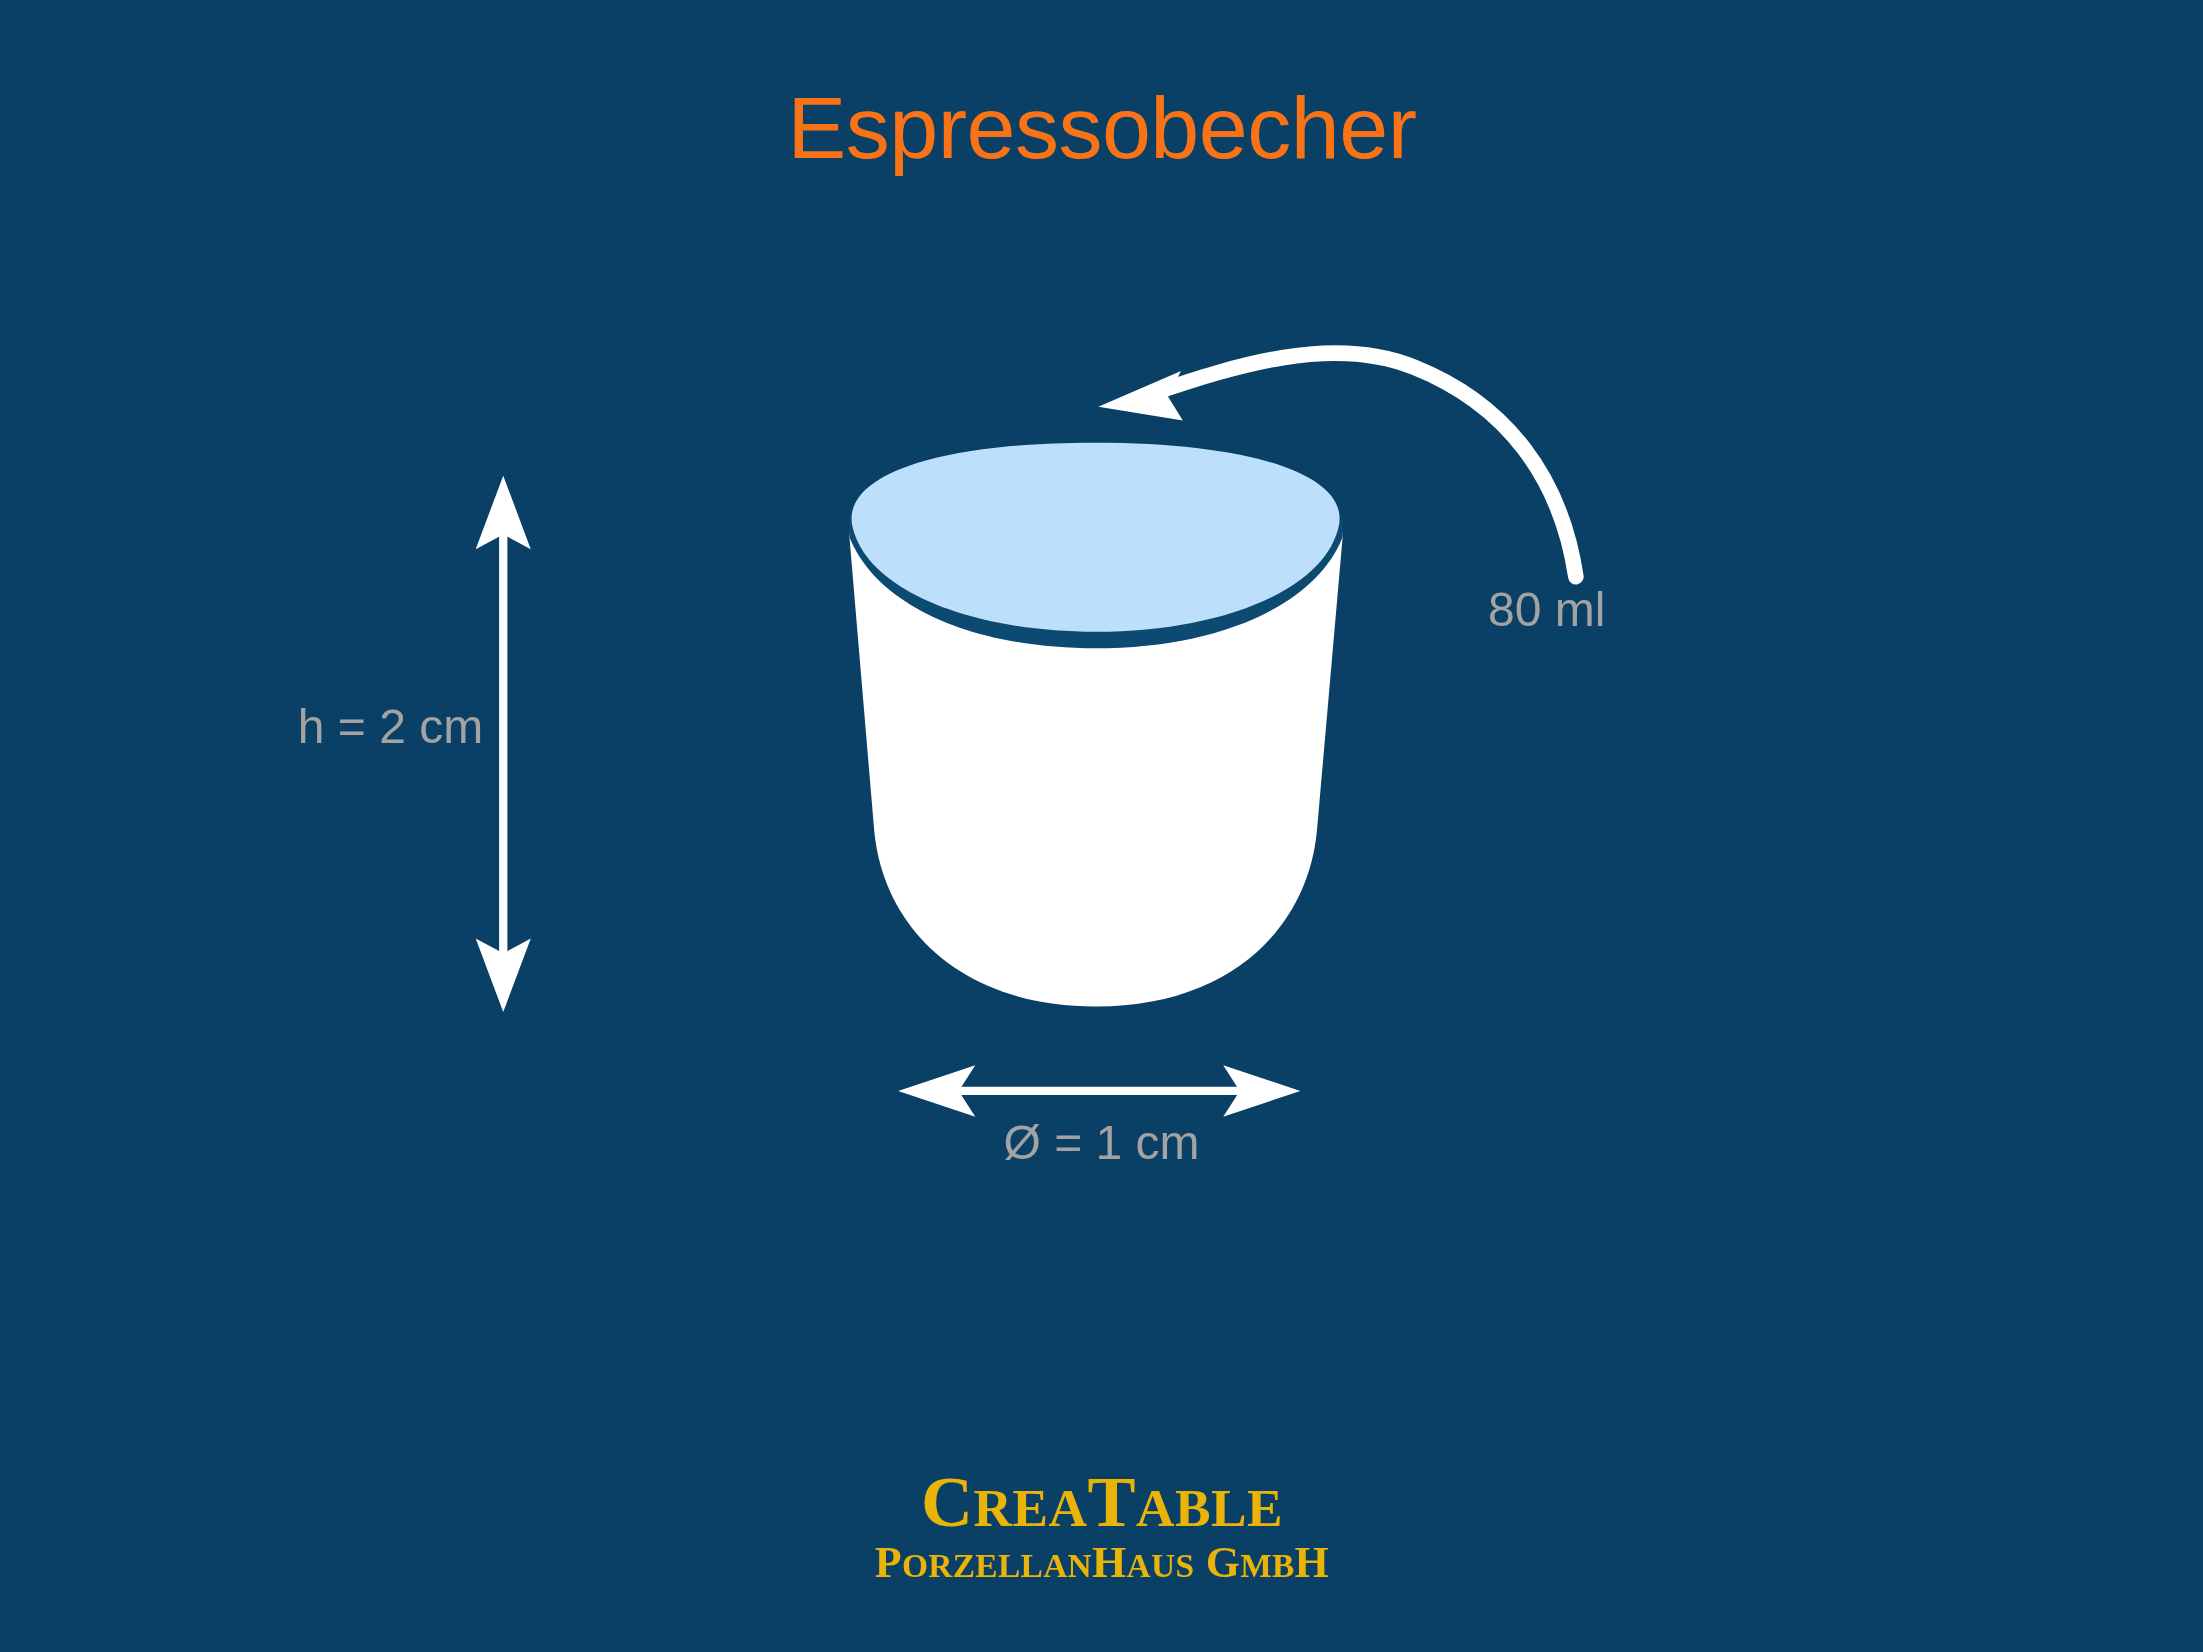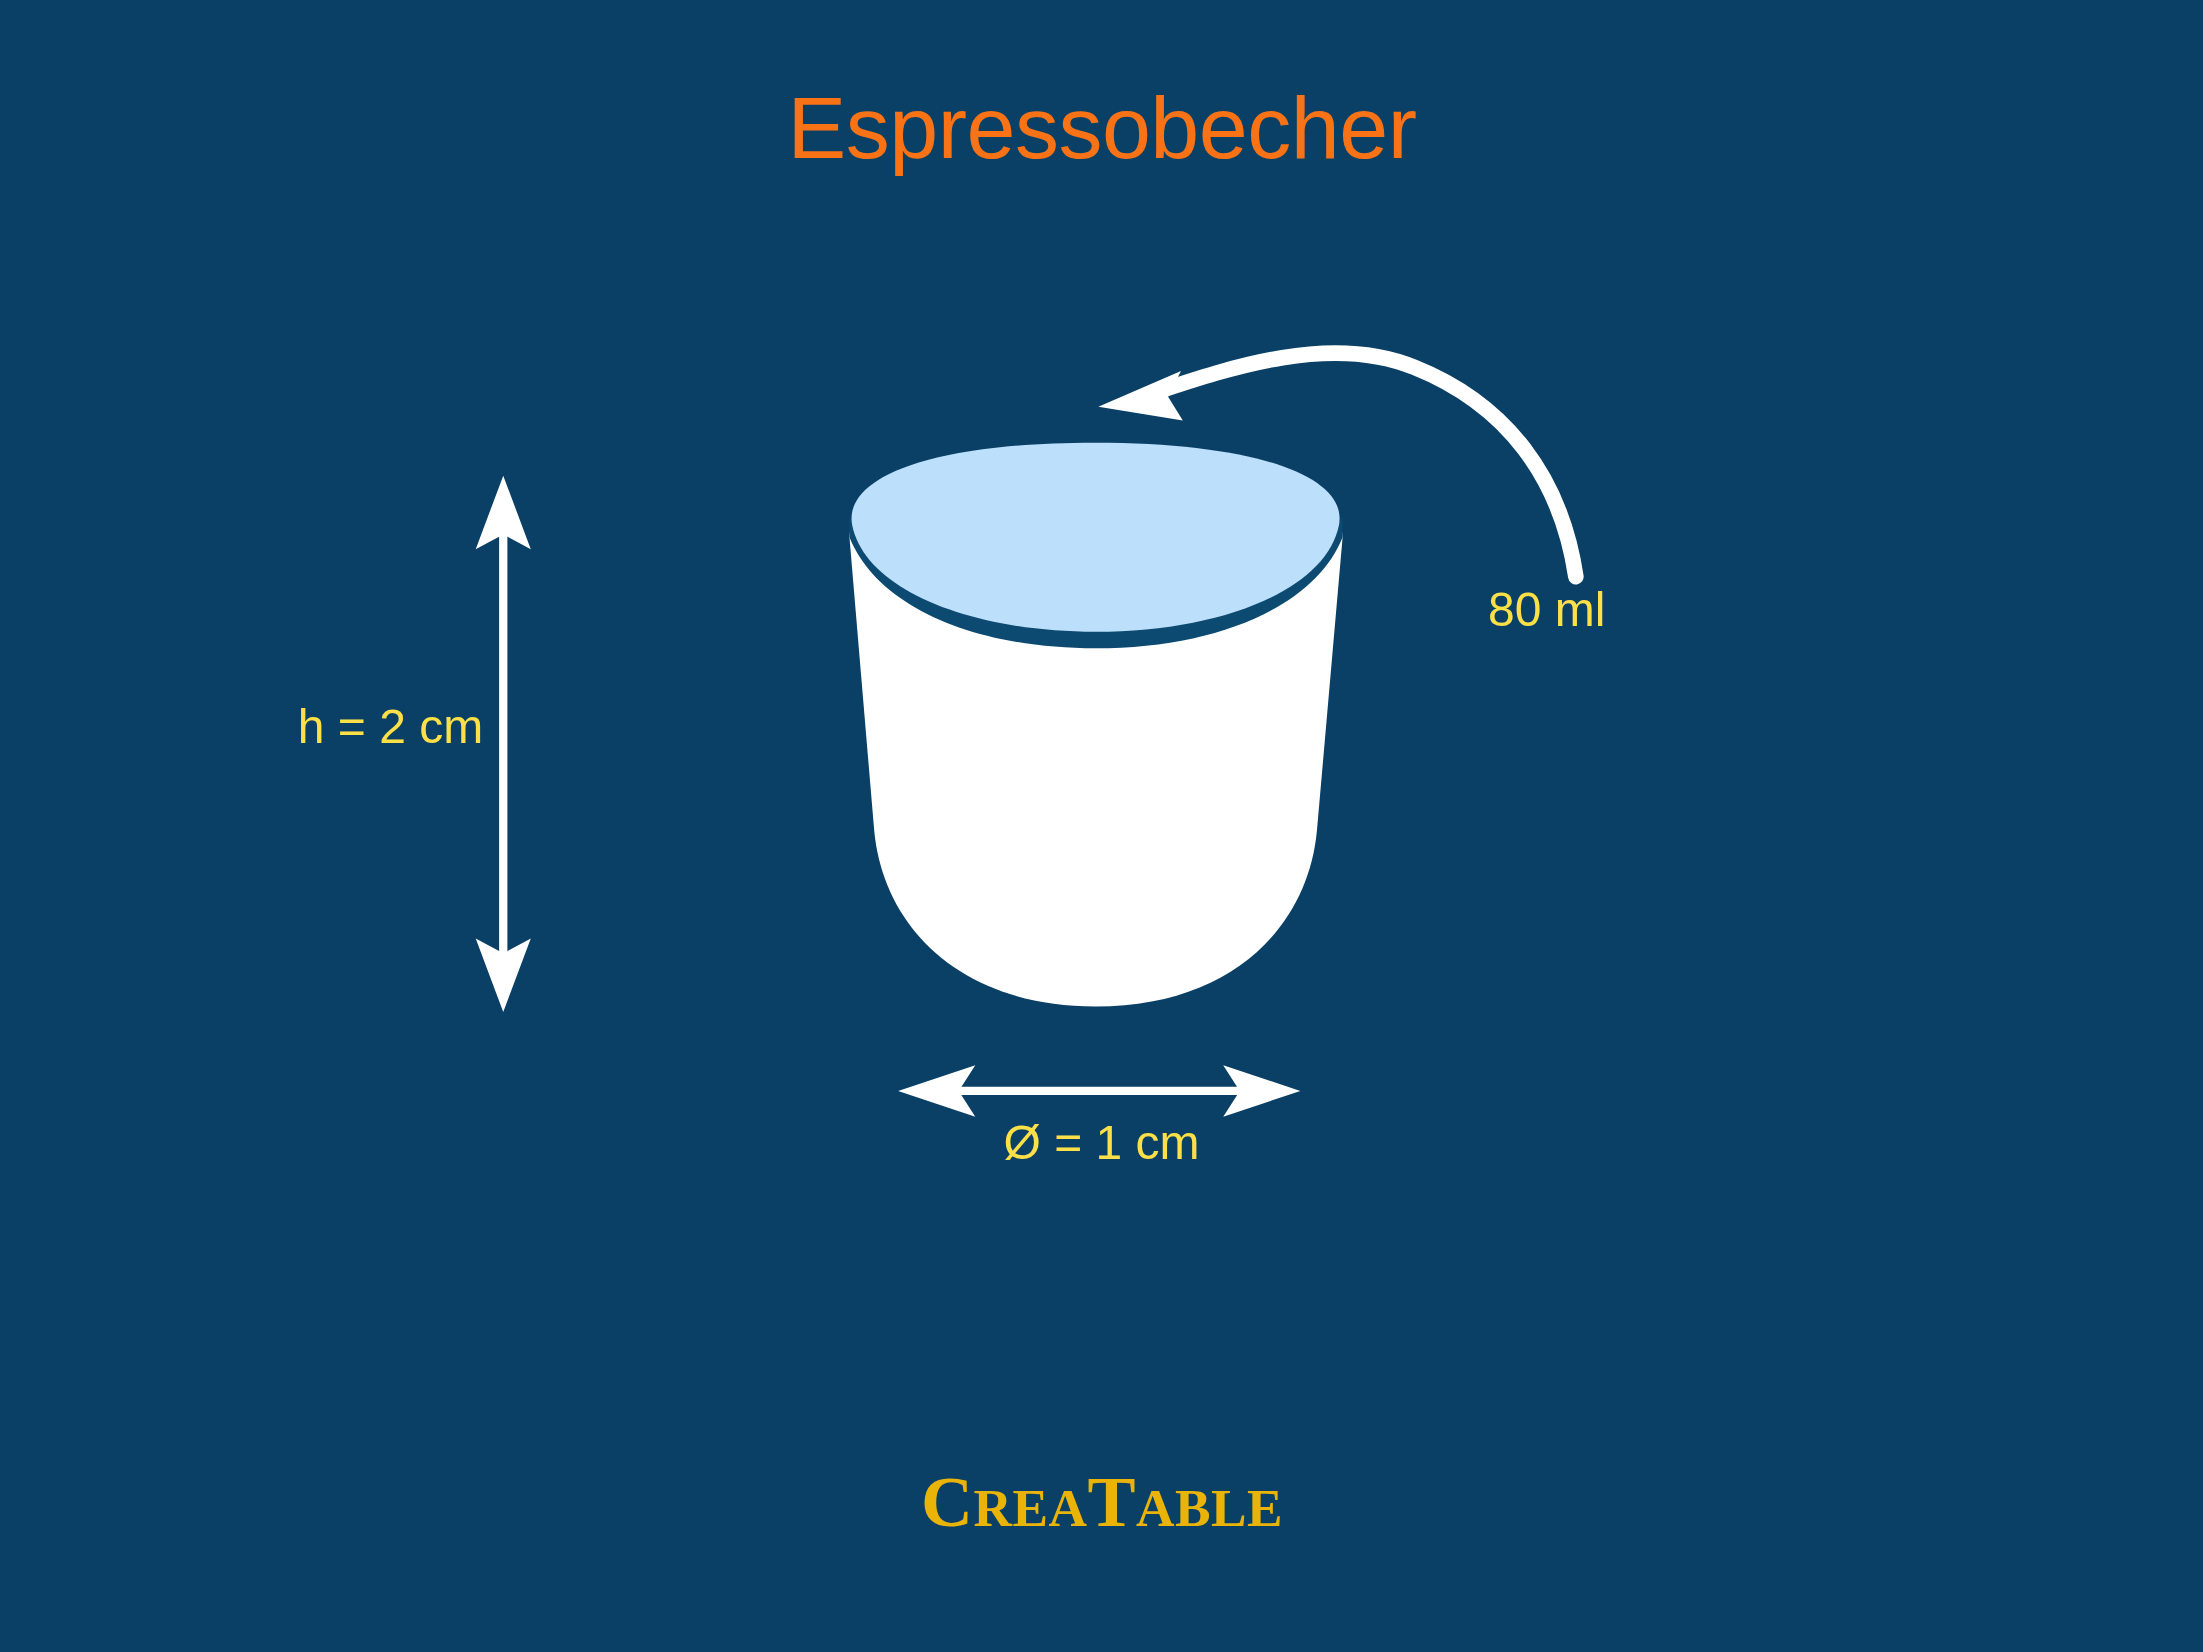--- a/index.html
+++ b/index.html
@@ -31,21 +31,21 @@
     text-align: center;
     color: #f97316;
     font-size: 88px;
     font-weight: 400;
     letter-spacing: -0.5px;
     line-height: 1;
     white-space: nowrap;
   }
   .dim-label {
     position: absolute;
-    color: #fde047;
+    color: #a3a3a3;
     font-size: 48px;
     font-weight: 400;
     line-height: 1;
     white-space: nowrap;
   }
   #height-label {
     left: 285px;
     top: 703px;
     width: 211px;
     text-align: center;
@@ -149,16 +149,17 @@
   <div class="product-title">Espressobecher</div>
 
   <div class="dim-label" id="height-label">h = 2 cm</div>
 
   <div class="dim-label" id="diameter-label">Ø = 1 cm</div>
 
   <div class="dim-label" id="volume-label">80 ml</div>
 
   <div id="brand-logo">
     <span class="brand-name"><span class="cap">C</span><span class="sc">REA</span><span class="cap">T</span><span class="sc">ABLE</span></span>
+    <span class="brand-sub"><span class="cap">P</span><span class="sc">ORZELLAN</span><span class="cap">H</span><span class="sc">AUS</span><span class="cap"> G</span><span class="sc">MB</span><span class="cap">H</span></span>
   </div>
 
 </div>
 
 
 </body></html>

